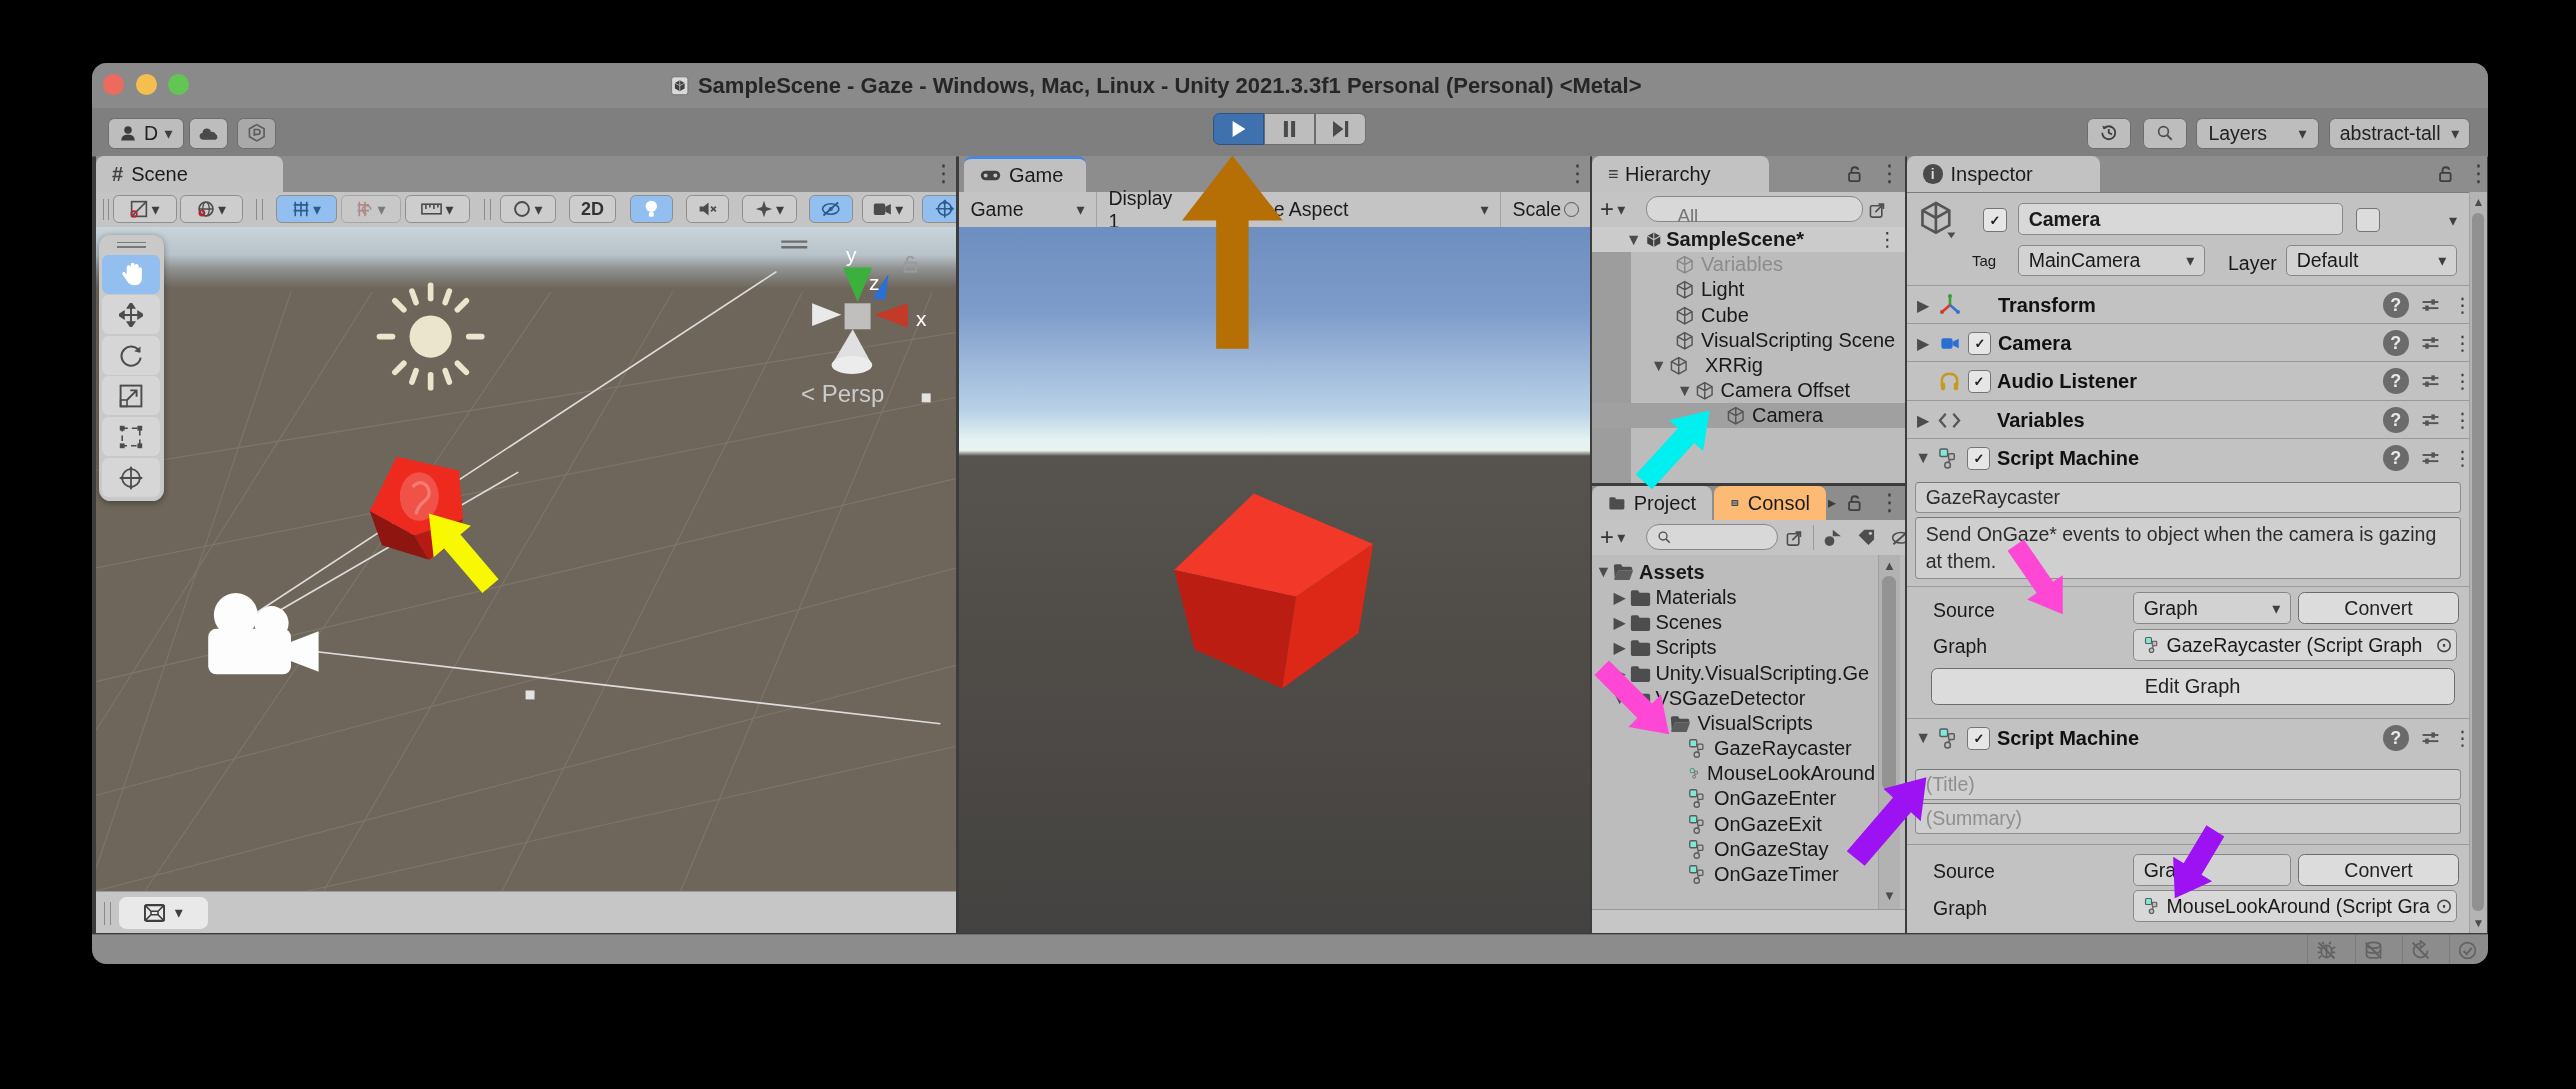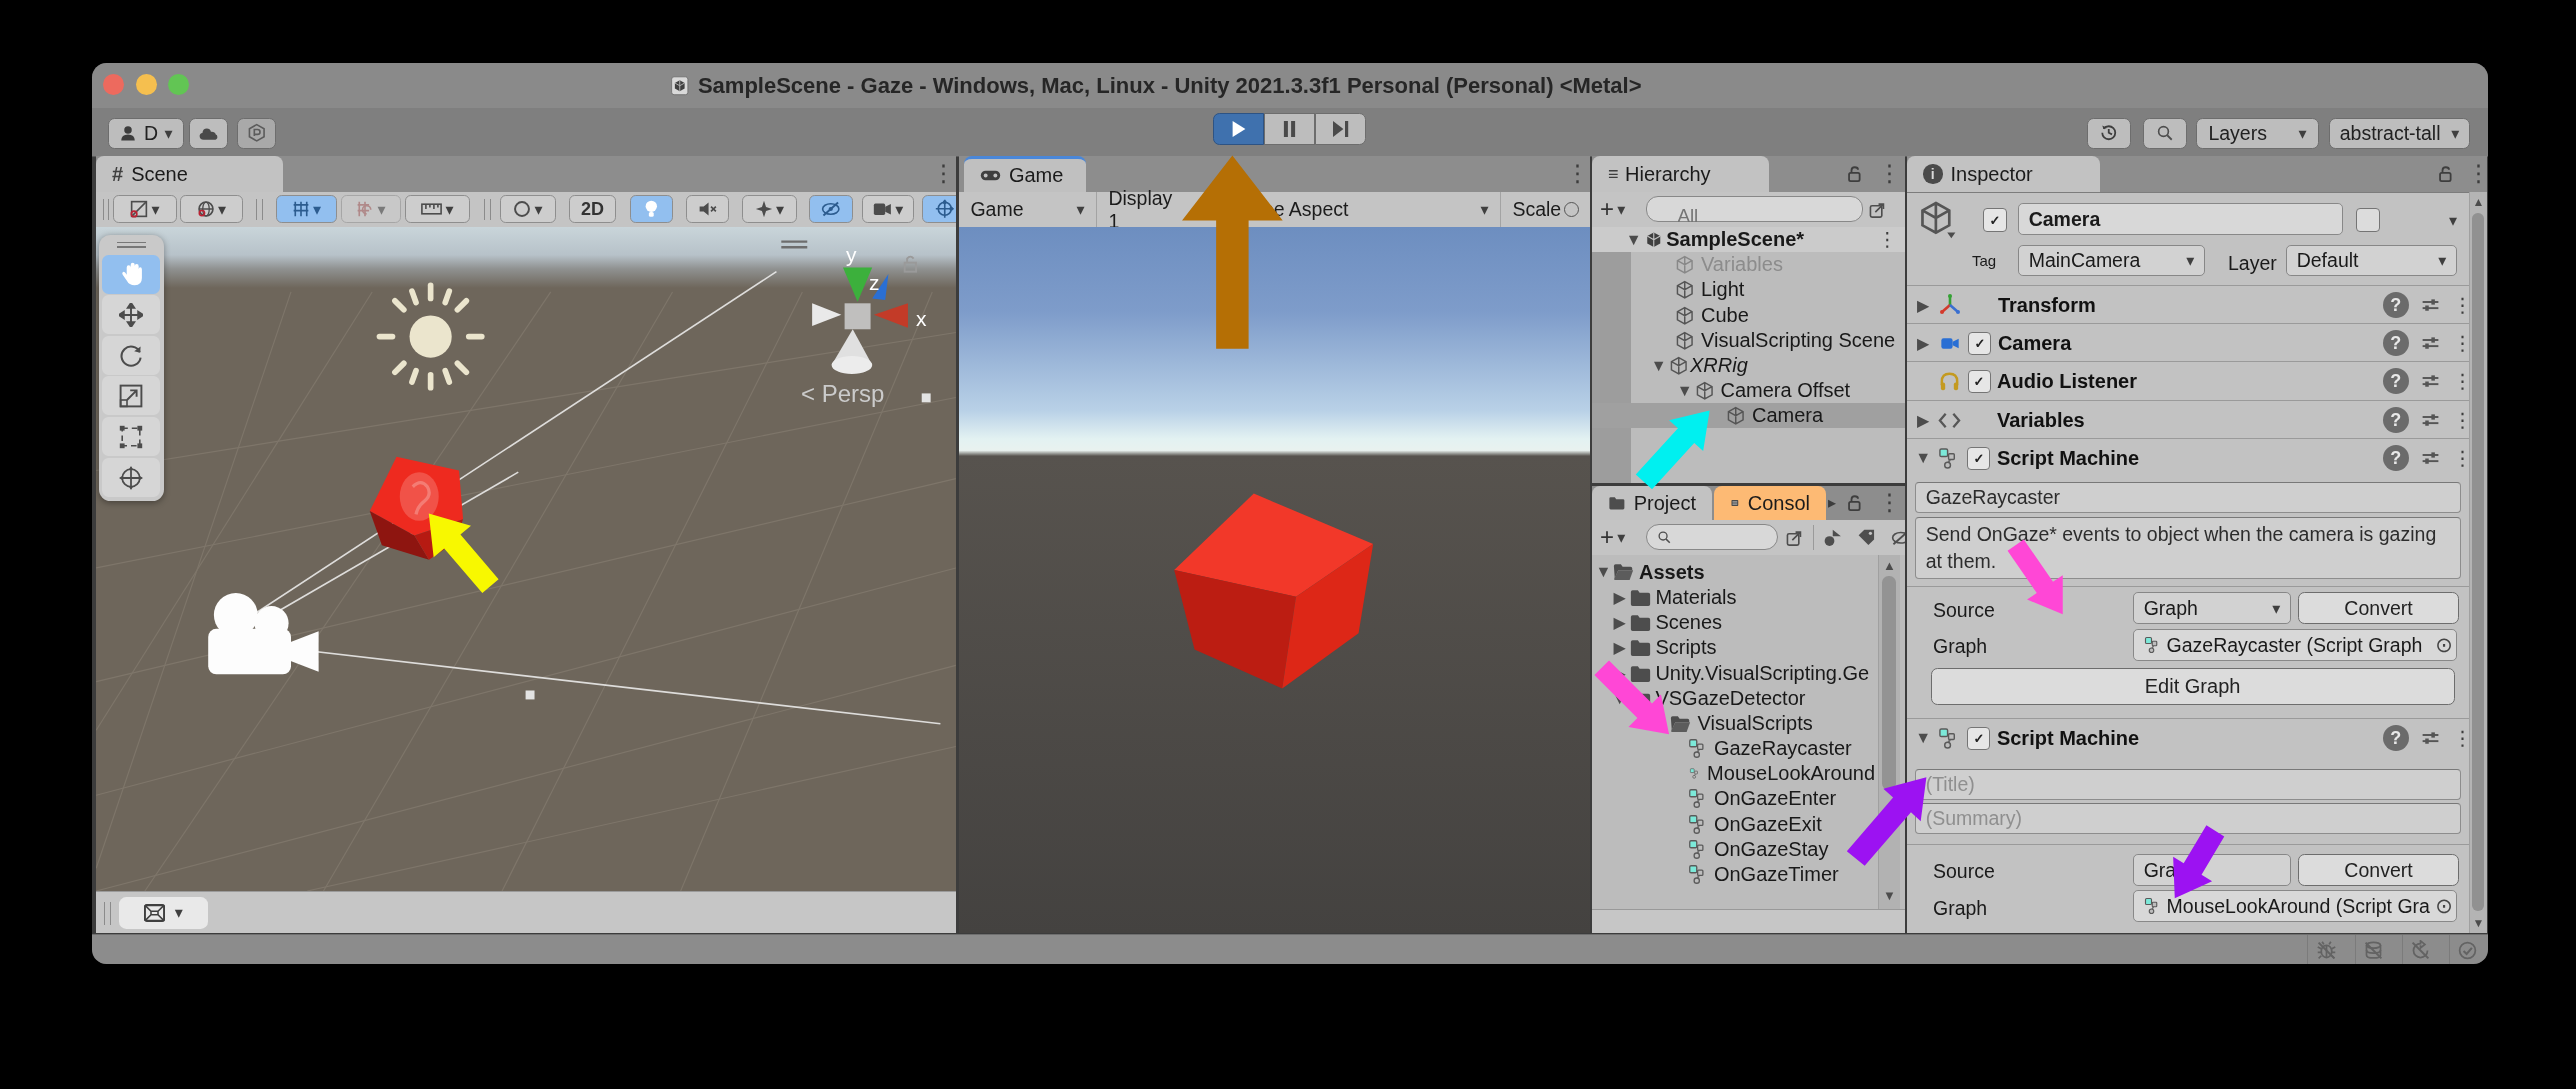--- a/index.html
+++ b/index.html
@@ -548,21 +548,21 @@
         <svg class="icon" style="margin-left:83px;flex:0 0 19.5px;" width="19.5" height="19.5" viewBox="0 0 24 24">
             <use href="#sym-cube"></use>
           </svg>
         <span style="margin-left:6.5px;overflow:hidden;">VisualScripting Scene</span>
       </div>
       <div class="a trow" style="left:0;top:126px;width:313px;height:25px;">
         <span class="fold" style="margin-left:57px;">▼</span>
         <svg class="icon" width="19.5" height="19.5" viewBox="0 0 24 24">
             <use href="#sym-cube"></use>
           </svg>
-        <span style="margin-left:2px;font-style:italic;">XRRig</span>
+        <span style="margin-left:17px;">XRRig</span>
       </div>
       <div class="a trow" style="left:0;top:151px;width:313px;height:25px;">
         <span class="fold" style="margin-left:83px;">▼</span>
         <svg class="icon" width="19.5" height="19.5" viewBox="0 0 24 24">
             <use href="#sym-cube"></use>
           </svg>
         <span style="margin-left:6.5px;">Camera Offset</span>
       </div>
       <div class="a trow" style="left:0;top:176px;width:313px;height:25px;background:#a0a0a0;">
         <svg class="icon" style="margin-left:134px;" width="19.5" height="19.5" viewBox="0 0 24 24">

